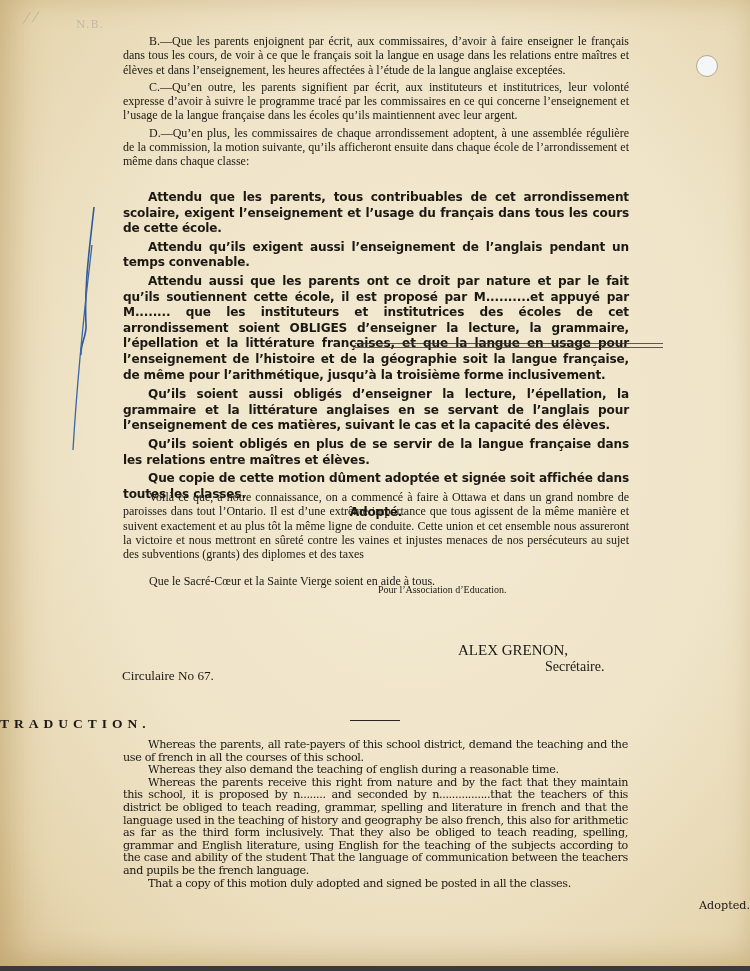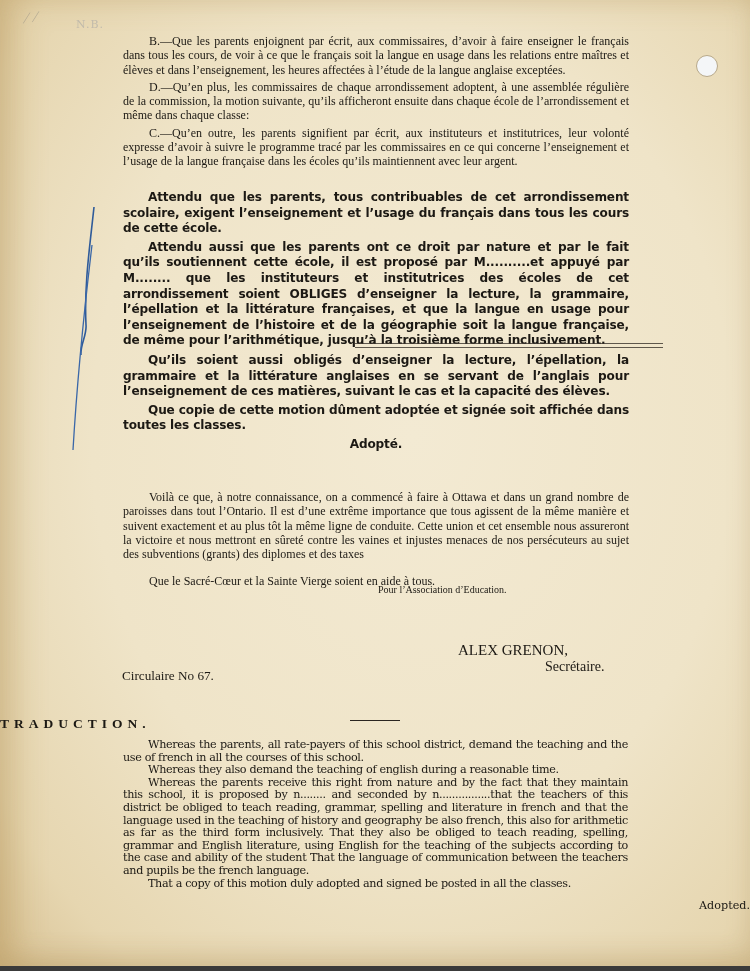--- a/index.html
+++ b/index.html
@@ -64,28 +64,30 @@
   <div class="pencil">⟋⟋</div>
   <div class="pencil-faint">N.B.</div>
 
   <svg class="blue-mark" width="30" height="250" viewBox="0 0 30 250">
     <path d="M24 2 C 20 40, 14 80, 16 120 C 17 130, 10 140, 11 150" stroke="#2f5b9a" stroke-width="1.6" fill="none"></path>
     <path d="M22 40 C 16 90, 8 160, 3 245" stroke="#3a67a8" stroke-width="1.3" fill="none"></path>
   </svg>
 
   <div class="text" style="top:34px;">
     <p>B.—Que les parents enjoignent par écrit, aux commissaires, d’avoir à faire enseigner le français dans tous les cours, de voir à ce que le français soit la langue en usage dans les relations entre maîtres et élèves et dans l’enseignement, les heures affectées à l’étude de la langue anglaise exceptées.</p>
+    <p style="margin-top:3px;">C.—Qu’en outre, les parents signifient par écrit, aux instituteurs et institutrices, leur volonté expresse d’avoir à suivre le programme tracé par les commissaires en ce qui concerne l’enseignement et l’usage de la langue française dans les écoles qu’ils maintiennent avec leur argent.</p>
     <p style="margin-top:3px;">D.—Qu’en plus, les commissaires de chaque arrondissement adoptent, à une assemblée régulière de la commission, la motion suivante, qu’ils afficheront ensuite dans chaque école de l’arrondissement et même dans chaque classe:</p>
-    <p style="margin-top:3px;">C.—Qu’en outre, les parents signifient par écrit, aux instituteurs et institutrices, leur volonté expresse d’avoir à suivre le programme tracé par les commissaires en ce qui concerne l’enseignement et l’usage de la langue française dans les écoles qu’ils maintiennent avec leur argent.</p>
   </div>
 
   <div class="text bold" style="top:190px;">
     <p>Attendu que les parents, tous contribuables de cet arrondissement scolaire, exigent l’enseignement et l’usage du français dans tous les cours de cette école.</p>
+    <p>Attendu qu’ils exigent aussi l’enseignement de l’anglais pendant un temps convenable.</p>
     <p style="margin-bottom:4px;">Attendu aussi que les parents ont ce droit par nature et par le fait qu’ils soutiennent cette école, il est proposé par M..........et appuyé par M........ que les instituteurs et institutrices des écoles de cet arrondissement soient OBLIGES d’enseigner la lecture, la grammaire, l’épellation et la littérature françaises, et que la langue en usage pour l’enseignement de l’histoire et de la géographie soit la langue française, de même pour l’arithmétique, jusqu’à la troisième forme inclusivement.</p>
     <p>Qu’ils soient aussi obligés d’enseigner la lecture, l’épellation, la grammaire et la littérature anglaises en se servant de l’anglais pour l’enseignement de ces matières, suivant le cas et la capacité des élèves.</p>
+    <p>Qu’ils soient obligés en plus de se servir de la langue française dans les relations entre maîtres et élèves.</p>
     <p>Que copie de cette motion dûment adoptée et signée soit affichée dans toutes les classes.</p>
     <div class="center" style="margin-top:2px;">Adopté.</div>
   </div>
 
   <div class="underline-strike"></div>
 
   <div class="text" style="top:490px;">
     <p>Voilà ce que, à notre connaissance, on a commencé à faire à Ottawa et dans un grand nombre de paroisses dans tout l’Ontario. Il est d’une extrême importance que tous agissent de la même manière et suivent exactement et au plus tôt la même ligne de conduite. Cette union et cet ensemble nous assureront la victoire et nous mettront en sûreté contre les vaines et injustes menaces de nos persécuteurs au sujet des subventions (grants) des diplomes et des taxes</p>
     <p style="margin-top:13px;">Que le Sacré-Cœur et la Sainte Vierge soient en aide à tous.</p>
   </div>

